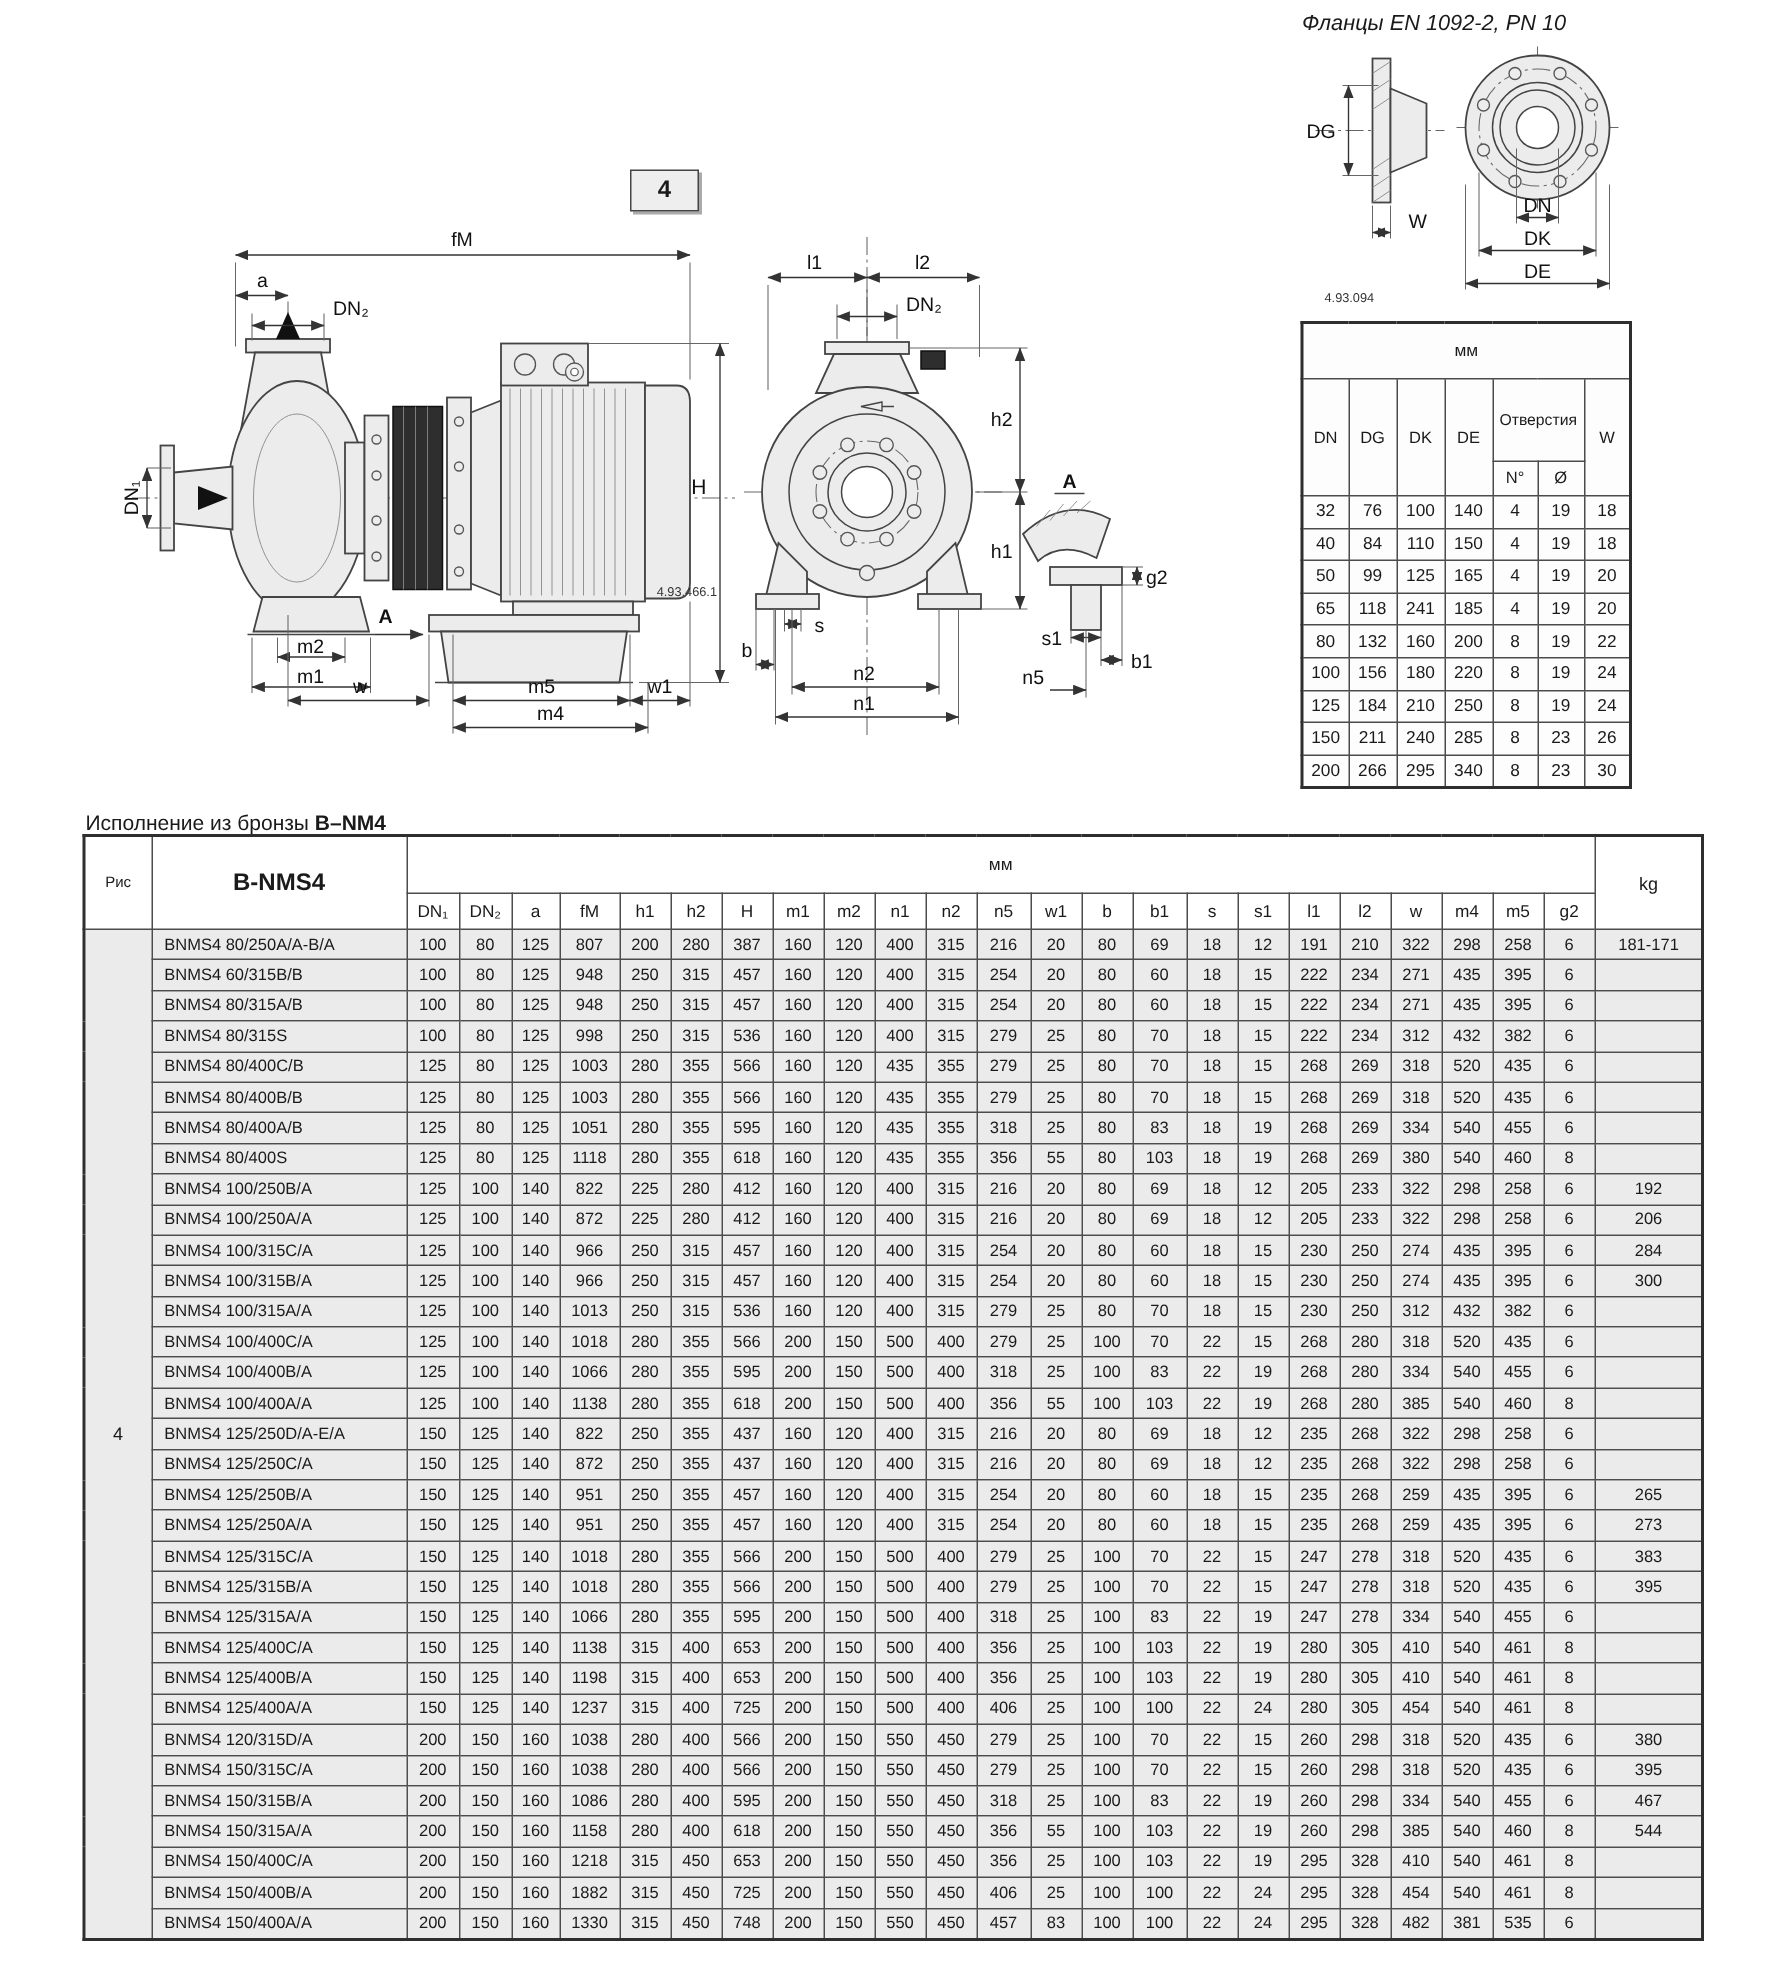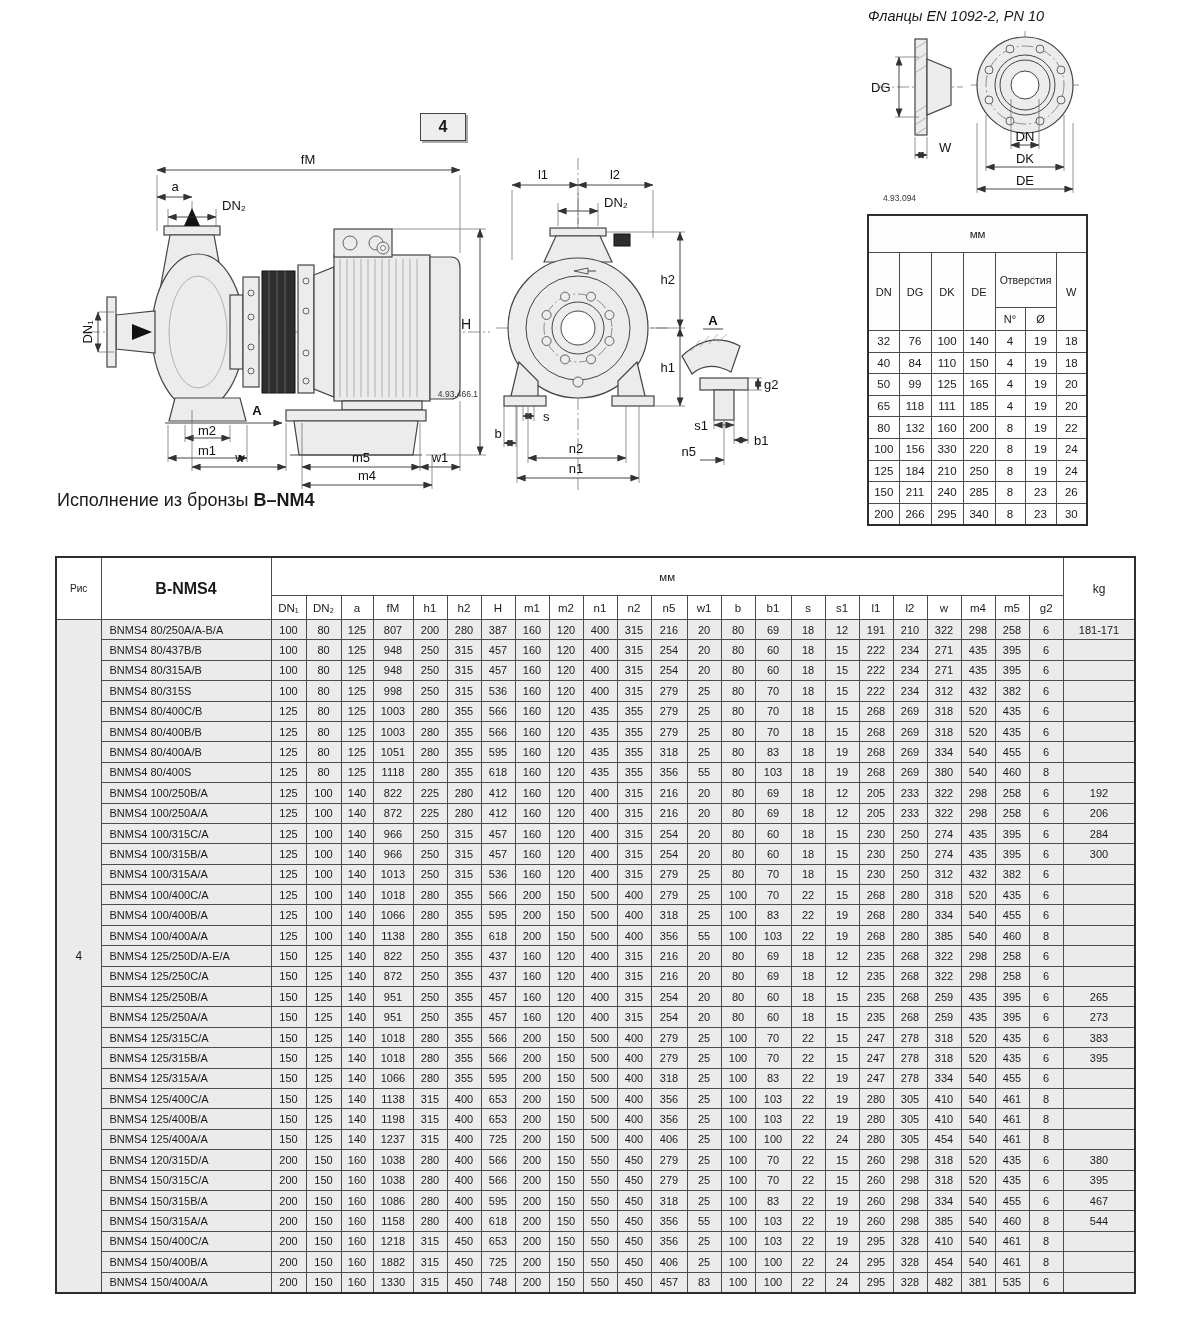--- a/index.html
+++ b/index.html
@@ -6,21 +6,21 @@
   .page{position:relative;width:1189px;height:1324px;background:#ffffff;
         font-family:"Liberation Sans",sans-serif;color:#1a1a1a;overflow:hidden;}
 
   
   .fig-badge{position:absolute;left:420px;top:113px;width:44px;height:26px;
     border:1.5px solid #444;background:#eee;box-shadow:2px 2px 0 #aaa;
     display:flex;align-items:center;justify-content:center;
     font-size:16px;font-weight:bold;}
 
   .flange-title{position:absolute;left:868px;top:8px;font-size:14.5px;font-style:italic;}
-  .bronze-note{position:absolute;left:57px;top:490px;font-size:18px;}
+  .bronze-note{position:absolute;left:57px;top:540px;font-size:14px;}
   .bronze-note .bold{font-weight:bold;}
 
   
   table.data{border-collapse:collapse;table-layout:fixed;border:2px solid #2e2e2e;}
   table.data th,table.data td{border:1px solid #4c4c4c;font-weight:normal;
     text-align:center;vertical-align:middle;padding:0;font-size:11px;
     white-space:nowrap;overflow:hidden;}
 
   .main-table{position:absolute;left:55px;top:556px;width:1081px;}
   .main-table thead th{background:#fff;}
@@ -387,39 +387,39 @@
           <td>99</td>
           <td>125</td>
           <td>165</td>
           <td>4</td>
           <td>19</td>
           <td>20</td>
         </tr>
         <tr>
           <td>65</td>
           <td>118</td>
-          <td>111</td>
+          <td>241</td>
           <td>185</td>
           <td>4</td>
           <td>19</td>
           <td>20</td>
         </tr>
         <tr>
           <td>80</td>
           <td>132</td>
           <td>160</td>
           <td>200</td>
           <td>8</td>
           <td>19</td>
           <td>22</td>
         </tr>
         <tr>
           <td>100</td>
           <td>156</td>
-          <td>330</td>
+          <td>180</td>
           <td>220</td>
           <td>8</td>
           <td>19</td>
           <td>24</td>
         </tr>
         <tr>
           <td>125</td>
           <td>184</td>
           <td>210</td>
           <td>250</td>
@@ -535,21 +535,21 @@
           <td>12</td>
           <td>191</td>
           <td>210</td>
           <td>322</td>
           <td>298</td>
           <td>258</td>
           <td>6</td>
           <td class="kgcell">181-171</td>
         </tr>
         <tr>
-          <td class="namecell">BNMS4 80/437B/B</td>
+          <td class="namecell">BNMS4 60/315B/B</td>
           <td>100</td>
           <td>80</td>
           <td>125</td>
           <td>948</td>
           <td>250</td>
           <td>315</td>
           <td>457</td>
           <td>160</td>
           <td>120</td>
           <td>400</td>

